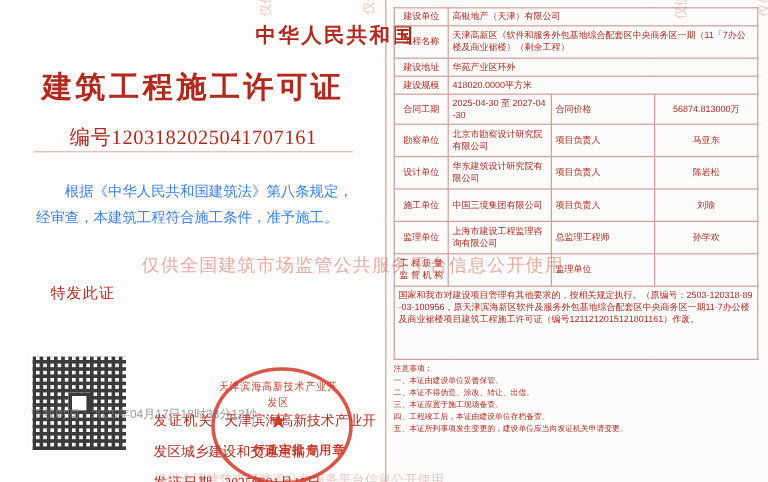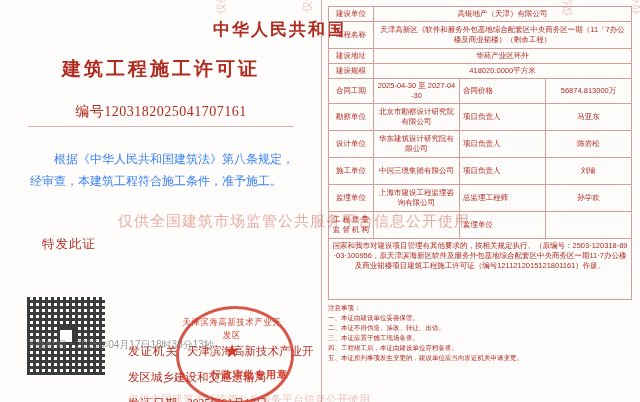--- a/index.html
+++ b/index.html
@@ -36,30 +36,30 @@
     text-align: right;
     font-size: 17px;
     font-weight: bold;
     letter-spacing: 2px;
     color: #b02a20;
   }
   .doc-title {
     position: absolute;
     top: 56px; left: 0; width: 322px;
     text-align: center;
-    font-size: 19px;
+    font-size: 25px;
     font-weight: bold;
     letter-spacing: 3px;
     color: #b02a20;
   }
   .doc-number {
     position: absolute;
     top: 103px; left: 0; width: 322px;
     text-align: center;
-    font-size: 14px;
+    font-size: 17px;
     letter-spacing: 0.5px;
     color: #b02a20;
   }
   .divider-line {
     position: absolute;
     left: 28px; top: 126px;
     width: 266px; height: 0;
     border-top: 1px solid #d8b7b0;
   }
   .body-para {
@@ -172,21 +172,21 @@
   }
   td.lbl {
     width: 38px;
     text-align: center;
     letter-spacing: 0px;
   }
   td.lbl2 {
     width: 34px;
     text-align: left;
   }
-  td.val { text-align: center; }
+  td.val { text-align: left; }
   td.ctr { text-align: center; }
   .tall { height: 22px; }
   .note-box {
     margin-top: 3px;
     font-size: 6.5px;
     line-height: 9px;
     color: #b02a20;
   }
   .note-box .nt { margin-bottom: 1px; }
   

